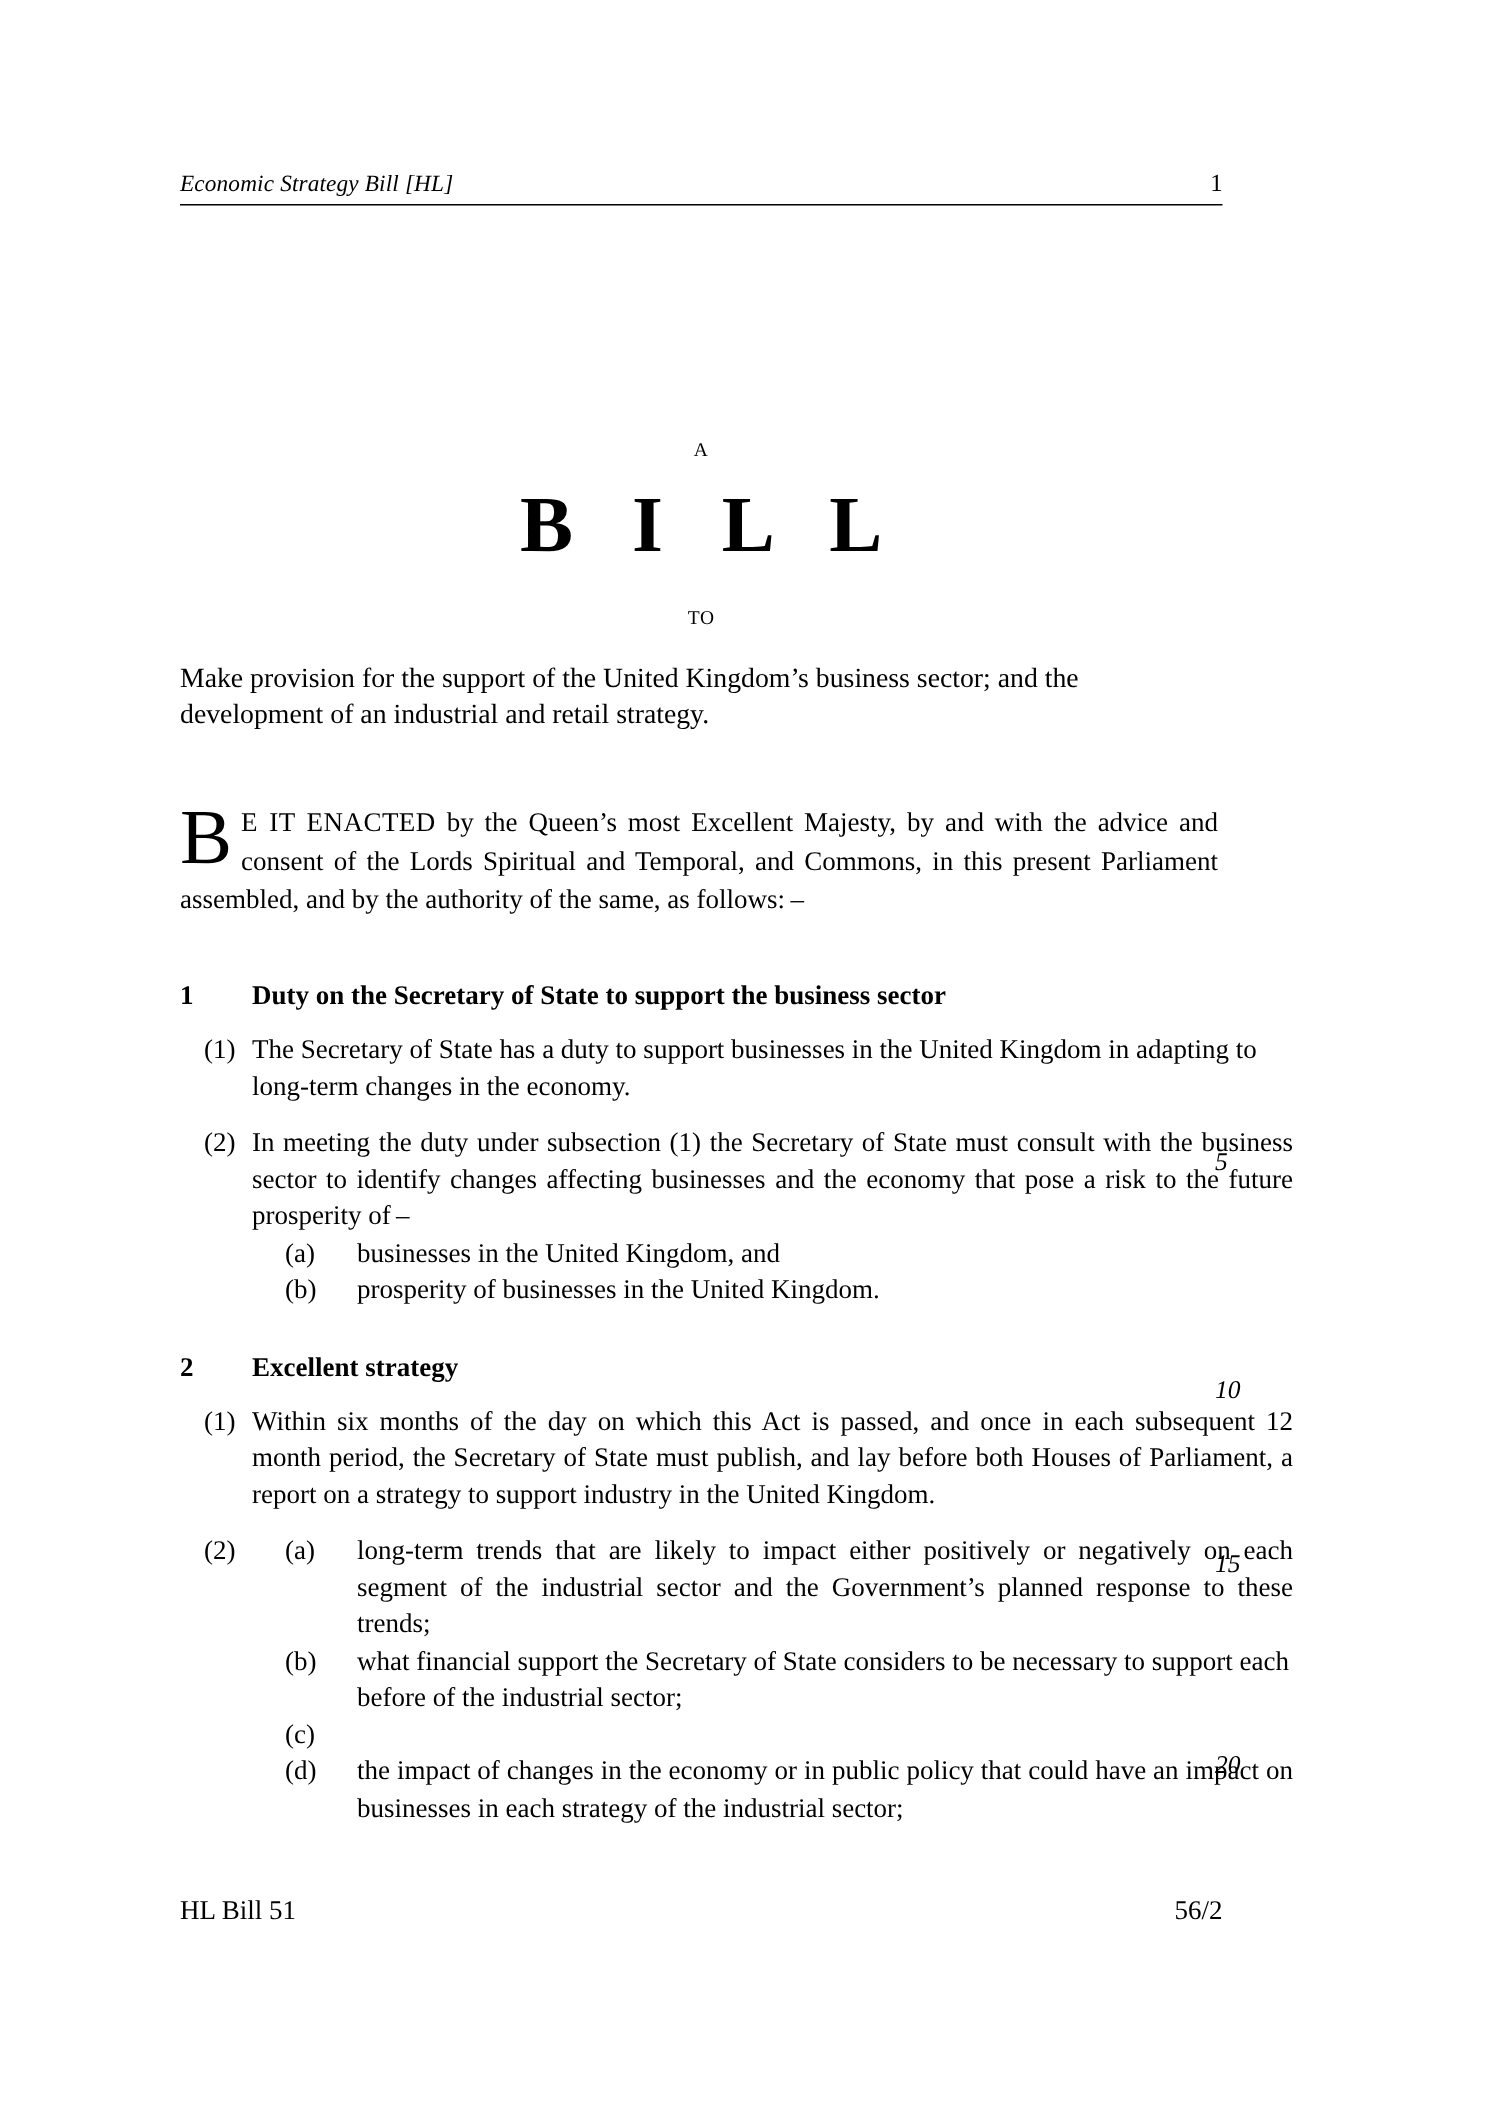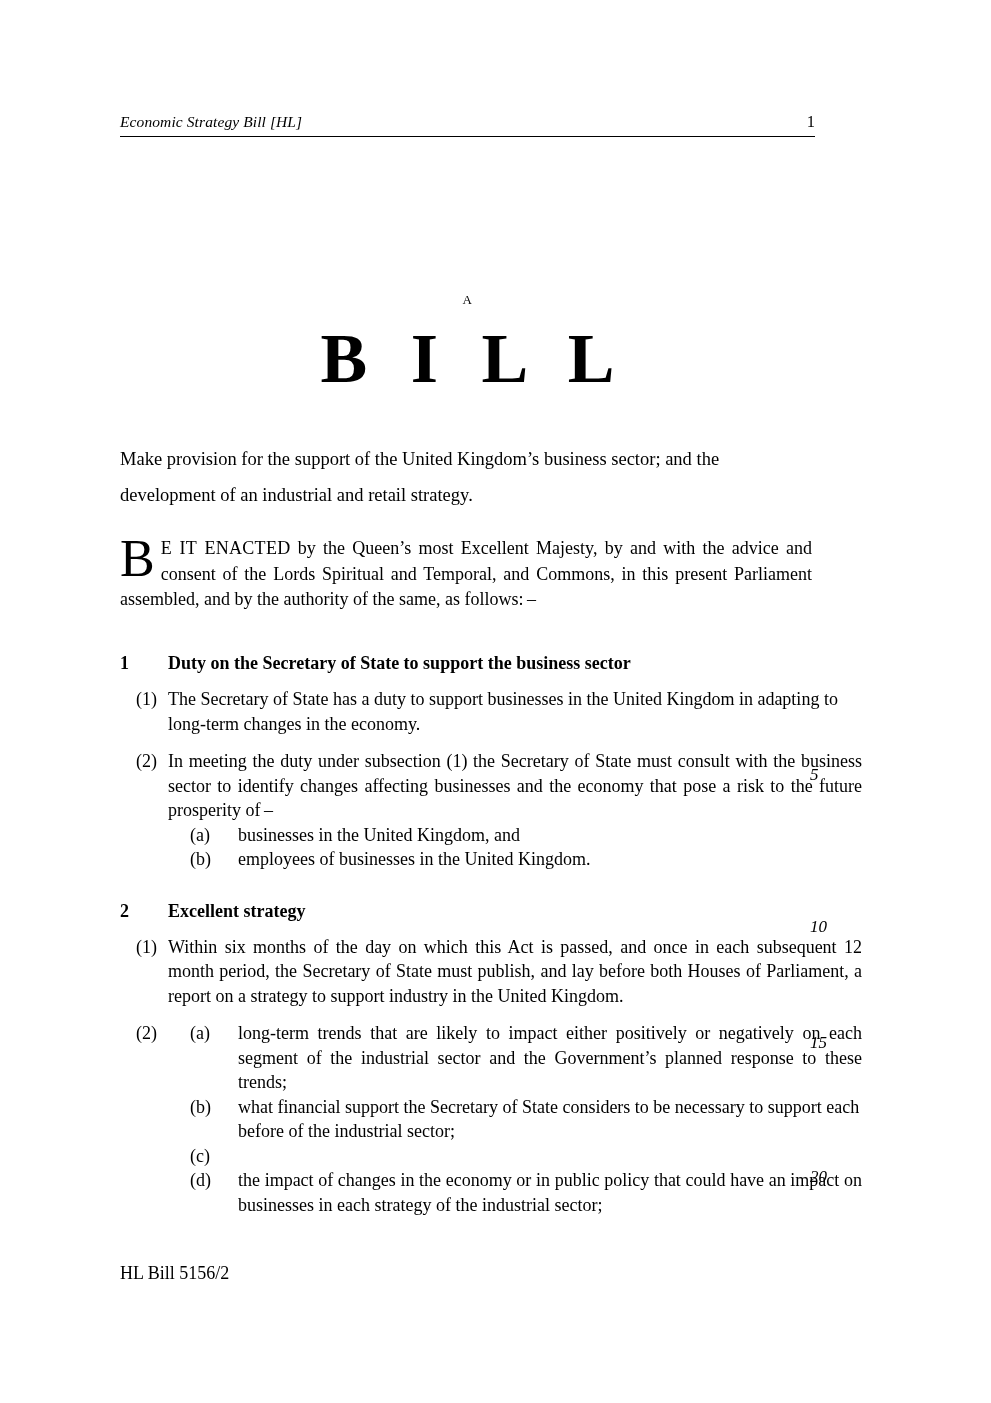--- a/index.html
+++ b/index.html
@@ -55,42 +55,42 @@
     top: 293px;
     width: 695px;
     text-align: center;
   }
   .masthead-a {
     font-size: 13px;
     letter-spacing: 0.5px;
     line-height: 1;
   }
   .masthead-bill {
-    font-size: 70px;
+    font-size: 53px;
     font-weight: bold;
     letter-spacing: 13px;
     line-height: 1;
     margin-top: 18px;
     margin-left: 13px; 
   }
   .masthead-to {
     font-size: 13px;
     letter-spacing: 0.5px;
     line-height: 1;
     margin-top: 28px;
   }
 
   
   .longtitle {
     position: absolute;
     left: 120px;
     top: 441px;
     width: 692px;
     font-size: 18.5px;
-    line-height: 36px;
+    line-height: 24px;
   }
 
   
   .enacting {
     position: absolute;
     left: 120px;
     top: 536px;
     width: 692px;
     font-size: 18px;
     line-height: 25.5px;
@@ -197,40 +197,42 @@
     text-align: left;
   }
 
   
   .footer {
     position: absolute;
     left: 120px;
     top: 1263px;
     width: 695px;
     display: flex;
+    justify-content: space-between;
     align-items: baseline;
     font-size: 18px;
   }
 </style>
 </head>
 <body>
 
 <div class="page">
 
   <div class="header">
     <div class="header-row">
       <span class="header-title">Economic Strategy Bill [HL]</span>
       <span class="header-pageno">1</span>
     </div>
     <div class="header-rule"></div>
   </div>
 
   <div class="masthead">
     <div class="masthead-a">A</div>
     <div class="masthead-bill">B I L L</div>
+    <div class="masthead-to">TO</div>
   </div>
 
   <div class="longtitle">Make provision for the support of the United Kingdom’s business sector; and the development of an industrial and retail strategy.</div>
 
   <div class="enacting">
     <p><span class="dropcap">B</span><span class="smallcaps">E IT ENACTED</span><span> by the Queen’s most Excellent Majesty, by and with the advice and consent of the Lords Spiritual and Temporal, and Commons, in this present Parliament assembled, and by the authority of the same, as follows: –</span></p>
   </div>
 
   <div class="body">
 
@@ -256,21 +258,21 @@
     <div class="subsec">
       <span class="marker">(2)</span>
       <div class="content">
         <p class="lead">In meeting the duty under subsection (1) the Secretary of State must consult with the business sector to identify changes affecting businesses and the economy that pose a risk to the future prosperity of –</p>
         <div class="para">
           <span class="marker">(a)</span>
           <span class="ptext nojustify">businesses in the United Kingdom, and</span>
         </div>
         <div class="para">
           <span class="marker">(b)</span>
-          <span class="ptext nojustify">employees of businesses in the United Kingdom.</span>
+          <span class="ptext nojustify">prosperity of businesses in the United Kingdom.</span>
         </div>
       </div>
     </div>
 
     <div class="clause-heading" style="margin-top:27px">
       <span class="num">2</span>
       <span class="text">Excellent strategy</span>
     </div>
 
     <div class="subsec">

